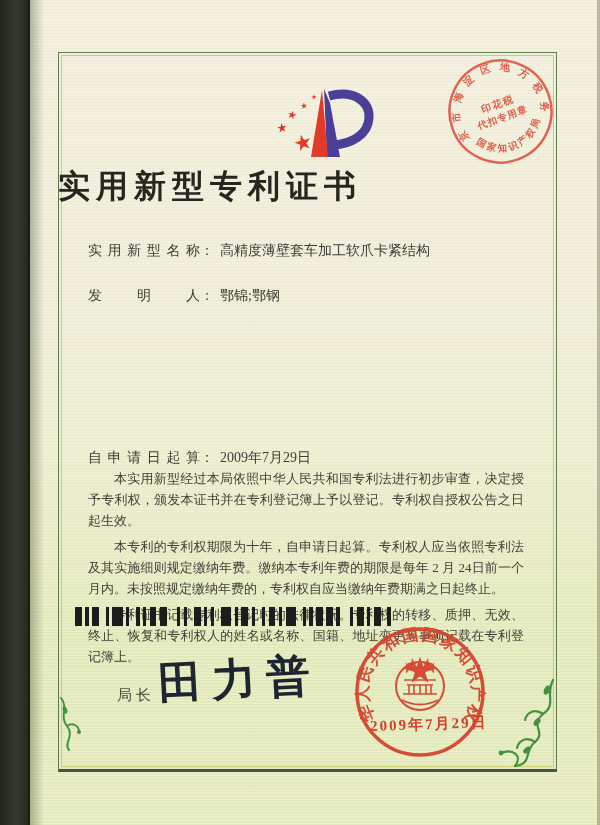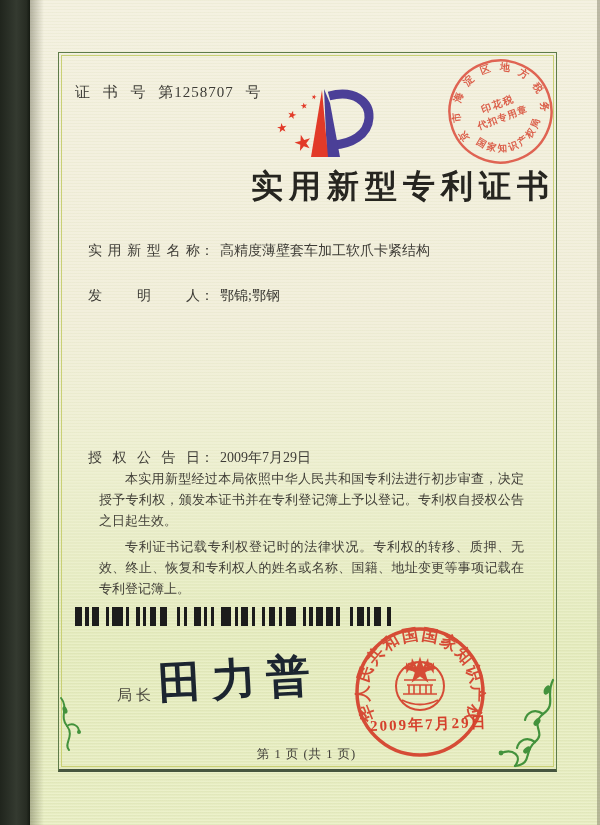--- a/index.html
+++ b/index.html
@@ -22,36 +22,36 @@
   .right-edge{position:absolute;right:0;top:0;width:3px;height:825px;background:rgba(120,118,95,.45);}
   
   .frame{position:absolute;left:28px;top:52px;width:497px;height:716px;
     border:1px solid #5e7b49;border-bottom:3px solid #46553e;}
   .frame::before{content:"";position:absolute;left:2px;top:2px;right:2px;bottom:2px;
     border:1px solid #c9d074;}
   
   .cert-no{position:absolute;left:45px;top:83px;font-size:15px;color:#3c3b35;
     word-spacing:7px;letter-spacing:1px;}
   
-  .title{position:absolute;left:28px;top:165px;width:497px;text-align:right;
+  .title{position:absolute;left:28px;top:165px;width:497px;text-align:left;
     font-size:32px;font-weight:bold;letter-spacing:6px;color:#262520;}
   
   .logo{position:absolute;left:218px;top:84px;}
   
   .tax-stamp{position:absolute;left:413px;top:54px;width:115px;height:115px;
     transform:rotate(-20deg);opacity:.88;}
   
   .field{position:absolute;left:58px;font-size:14px;color:#3e3c36;white-space:nowrap;}
   .f-label{display:inline-block;width:112px;text-align:justify;text-align-last:justify;
     vertical-align:bottom;}
   .f-colon{margin-right:6px;}
   
   .paras{position:absolute;left:58px;top:468px;width:436px;font-size:13px;
     line-height:21px;color:#403e37;text-align:justify;}
-  .paras p{margin:0 0 5px 11px;text-indent:2em;}
+  .paras p{margin:0 0 5px 0;text-indent:2em;}
   
   .barcode{position:absolute;left:45px;top:607px;width:320px;height:19px;display:flex;}
   .bc-bar{height:100%;background:#1c1c1c;}
   .bc-space{height:100%;background:transparent;}
   
   .commissioner-label{position:absolute;left:87px;top:686px;font-size:15px;
     letter-spacing:4px;color:#4a483e;}
   .signature{position:absolute;left:128px;top:650px;font-size:44px;font-weight:bold;
     letter-spacing:10px;color:#1c2530;transform:rotate(-3deg);
     font-family:"DejaVu Serif","Liberation Serif",serif;}
@@ -68,21 +68,20 @@
 </head>
 <body>
 
 <div class="screen">
   <div class="binding"></div>
 
   <div class="page">
     <div class="scan-tint"></div>
     <div class="frame"></div>
 
-    <div class="cert-no">证 书 号 第1258707 号</div>
 
     <svg class="logo" width="145" height="84" viewBox="0 0 145 84">
       <defs>
         <path id="star" d="M0,-1 L0.225,-0.309 L0.951,-0.309 L0.363,0.118 L0.588,0.809 L0,0.382 L-0.588,0.809 L-0.363,0.118 L-0.951,-0.309 L-0.225,-0.309 Z"></path>
       </defs>
       <path d="M 81,12 C 106,5 122,18 121,34 C 120,51 103,60 85,61" fill="none" stroke="#4b3f97" stroke-width="9"></path>
       <polygon points="76,5 82,19 92,73 79,73" fill="#4b3f97"></polygon>
       <polygon points="74,6 80,73 63,73" fill="#e23a28"></polygon>
       <use href="#star" transform="translate(66,13) scale(2.6) rotate(12)" fill="#e23a28"></use>
       <use href="#star" transform="translate(56,22) scale(3.4) rotate(-10)" fill="#e23a28"></use>
@@ -107,25 +106,26 @@
 
     <div class="title">实用新型专利证书</div>
 
     <div class="field" style="top:242px">
       <span class="f-label">实用新型名称</span><span class="f-colon">：</span><span class="f-value">高精度薄壁套车加工软爪卡紧结构</span>
     </div>
     <div class="field" style="top:287px">
       <span class="f-label">发明人</span><span class="f-colon">：</span><span class="f-value">鄂锦;鄂钢</span>
     </div>
     <div class="field" style="top:449px">
-      <span class="f-label">授权公告日</span><span class="f-colon">：</span><span class="f-value">2009年7月29日</span>
+      <span class="f-label">自申请日起算</span><span class="f-colon">：</span><span class="f-value">2009年7月29日</span>
     </div>
 
     <div class="paras">
       <p>本实用新型经过本局依照中华人民共和国专利法进行初步审查，决定授予专利权，颁发本证书并在专利登记簿上予以登记。专利权自授权公告之日起生效。</p>
+      <p>本专利的专利权期限为十年，自申请日起算。专利权人应当依照专利法及其实施细则规定缴纳年费。缴纳本专利年费的期限是每年 2 月 24日前一个月内。未按照规定缴纳年费的，专利权自应当缴纳年费期满之日起终止。</p>
       <p>专利证书记载专利权登记时的法律状况。专利权的转移、质押、无效、终止、恢复和专利权人的姓名或名称、国籍、地址变更等事项记载在专利登记簿上。</p>
     </div>
 
     <div class="barcode">
         <div class="bc-bar" style="width: 2.12766%;"></div>
         <div class="bc-space" style="width: 1.06383%;"></div>
         <div class="bc-bar" style="width: 1.06383%;"></div>
         <div class="bc-space" style="width: 1.06383%;"></div>
         <div class="bc-bar" style="width: 2.12766%;"></div>
         <div class="bc-space" style="width: 2.12766%;"></div>
@@ -206,21 +206,20 @@
         <use href="#star" transform="translate(56,44) scale(2.3) rotate(-20)"></use>
         <use href="#star" transform="translate(61,40) scale(2.3) rotate(-10)"></use>
         <use href="#star" transform="translate(75,40) scale(2.3) rotate(10)"></use>
         <use href="#star" transform="translate(80,44) scale(2.3) rotate(20)"></use>
         <path d="M 52,56 L 84,56 M 55,61 L 81,61 M 57,61 L 57,70 M 62,61 L 62,70 M 68,61 L 68,70 M 74,61 L 74,70 M 79,61 L 79,70 M 51,70 L 85,70" fill="none" stroke-width="1.6"></path>
         <path d="M 50,76 Q 68,85 86,76" fill="none" stroke-width="1.8"></path>
       </g>
     </svg>
     <div class="seal-date">2009年7月29日</div>
 
-    <div class="footer">第 1 页 (共 1 页)</div>
 
     <svg class="flourish-br" width="72" height="92" viewBox="0 0 72 92">
       <g fill="none" stroke="#43923c" stroke-width="2.2" stroke-linecap="round">
         <path d="M 66,2 C 58,18 70,26 56,36 C 42,48 60,54 48,64 C 36,74 46,86 28,88"></path>
         <path d="M 28,88 C 36,78 26,70 14,75"></path>
         <path d="M 56,36 C 48,30 40,34 38,42"></path>
         <path d="M 48,64 C 40,58 32,62 30,70"></path>
       </g>
       <g fill="#43923c">
         <ellipse cx="60" cy="12" rx="3" ry="5" transform="rotate(25 60 12)"></ellipse>

